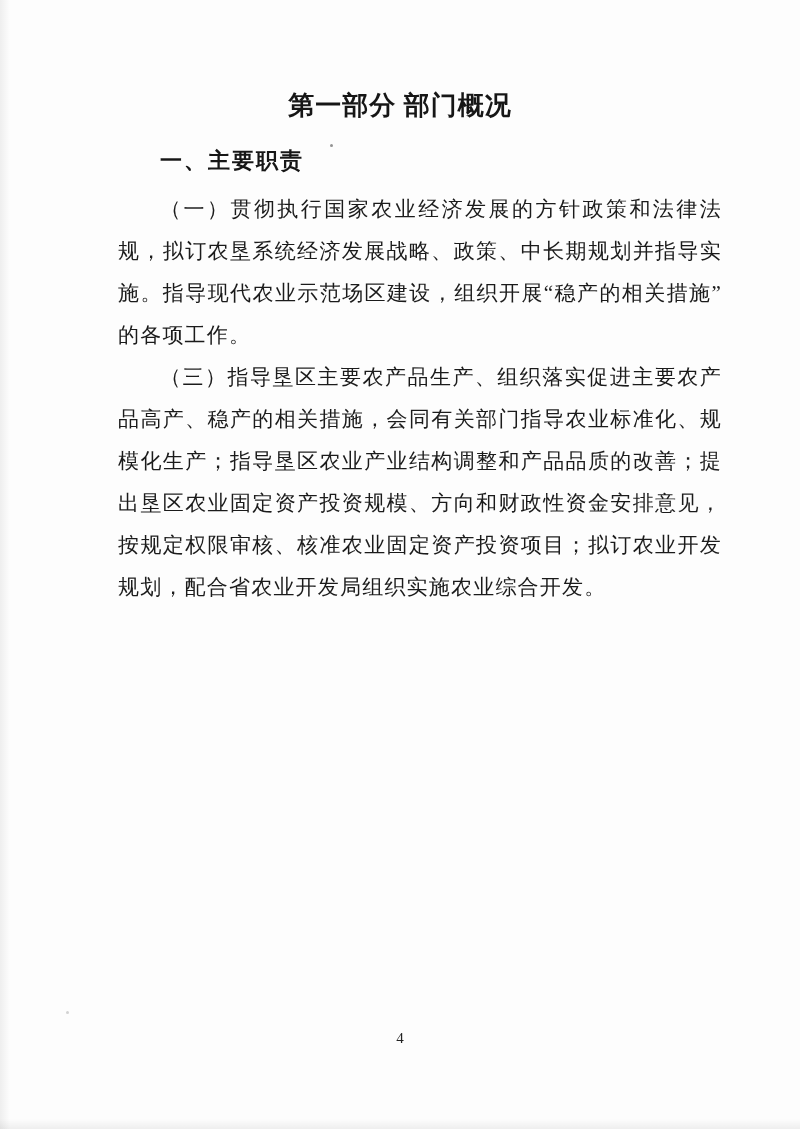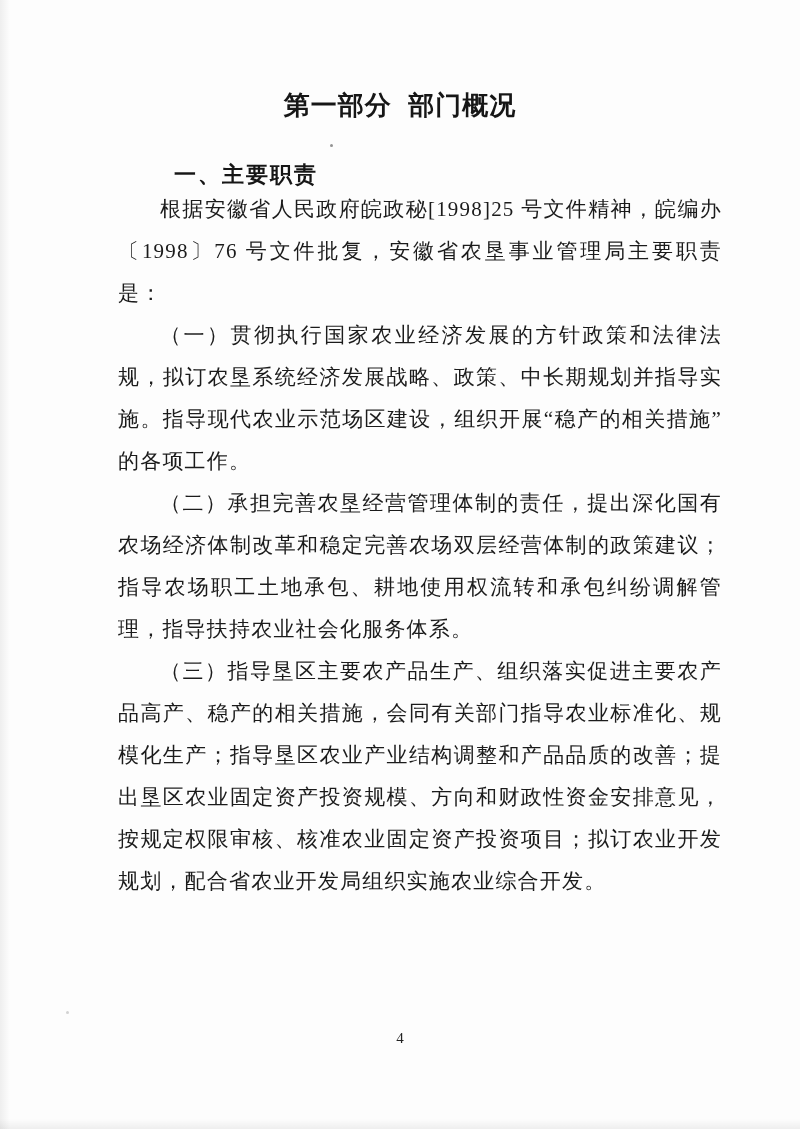--- a/index.html
+++ b/index.html
@@ -29,32 +29,32 @@
     width: 100%; height: 10px;
     background: linear-gradient(to top, rgba(0,0,0,0.06), rgba(0,0,0,0));
   }
   .doc-title {
     position: absolute;
     top: 88px;
     left: 0;
     width: 100%;
     margin: 0;
     text-align: center;
-    font-family: Liberation Mono, monospace;
+    font-family: Liberation Serif, serif;
     font-weight: bold;
     font-size: 26px;
     letter-spacing: 1px;
     color: #161616;
     white-space: pre;
   }
   .section-heading {
     position: absolute;
     top: 146px;
     left: 160px;
-    margin: 14px;
+    margin: 0;
     font-family: "Liberation Sans", "DejaVu Sans", sans-serif;
     font-weight: bold;
     font-size: 22px;
     letter-spacing: 2px;
     color: #161616;
   }
   .doc-body {
     position: absolute;
     top: 188px;
     left: 118px;
@@ -94,23 +94,21 @@
 <div class="page">
 
   <div class="edge-left"></div>
   <div class="edge-bottom"></div>
 
   <h1 class="doc-title">第一部分 部门概况</h1>
 
   <h2 class="section-heading">一、主要职责</h2>
 
   <div class="doc-body">
-    <p>根据安徽省人民政府皖政秘[1998]25 号文件精神，皖编办〔1998〕76 号文件批复，安徽省农垦事业管理局主要职责是：</p>
     <p>（一）贯彻执行国家农业经济发展的方针政策和法律法规，拟订农垦系统经济发展战略、政策、中长期规划并指导实施。指导现代农业示范场区建设，组织开展“稳产的相关措施”的各项工作。</p>
-    <p>（二）承担完善农垦经营管理体制的责任，提出深化国有农场经济体制改革和稳定完善农场双层经营体制的政策建议；指导农场职工土地承包、耕地使用权流转和承包纠纷调解管理，指导扶持农业社会化服务体系。</p>
     <p>（三）指导垦区主要农产品生产、组织落实促进主要农产品高产、稳产的相关措施，会同有关部门指导农业标准化、规模化生产；指导垦区农业产业结构调整和产品品质的改善；提出垦区农业固定资产投资规模、方向和财政性资金安排意见，按规定权限审核、核准农业固定资产投资项目；拟订农业开发规划，配合省农业开发局组织实施农业综合开发。</p>
   </div>
 
   <div class="page-number">4</div>
 
   <div class="scan-speck speck-1"></div>
   <div class="scan-speck speck-2"></div>
 
 </div>
 

